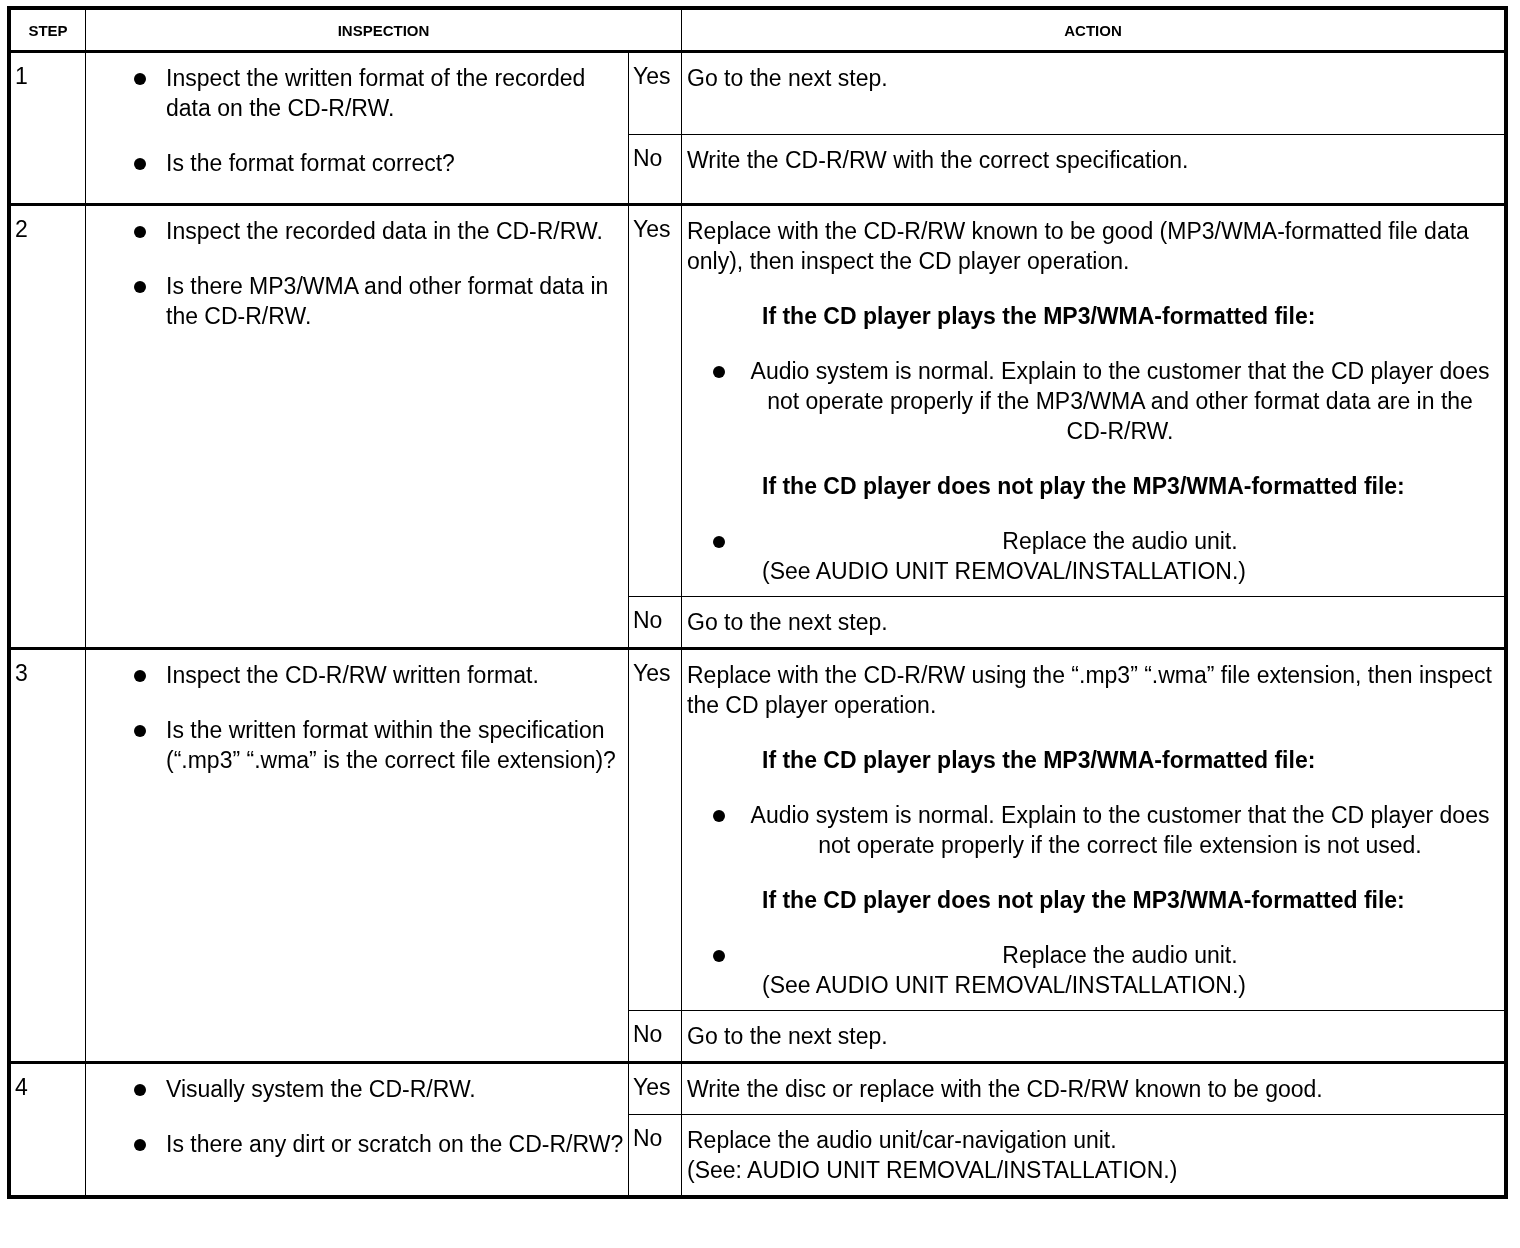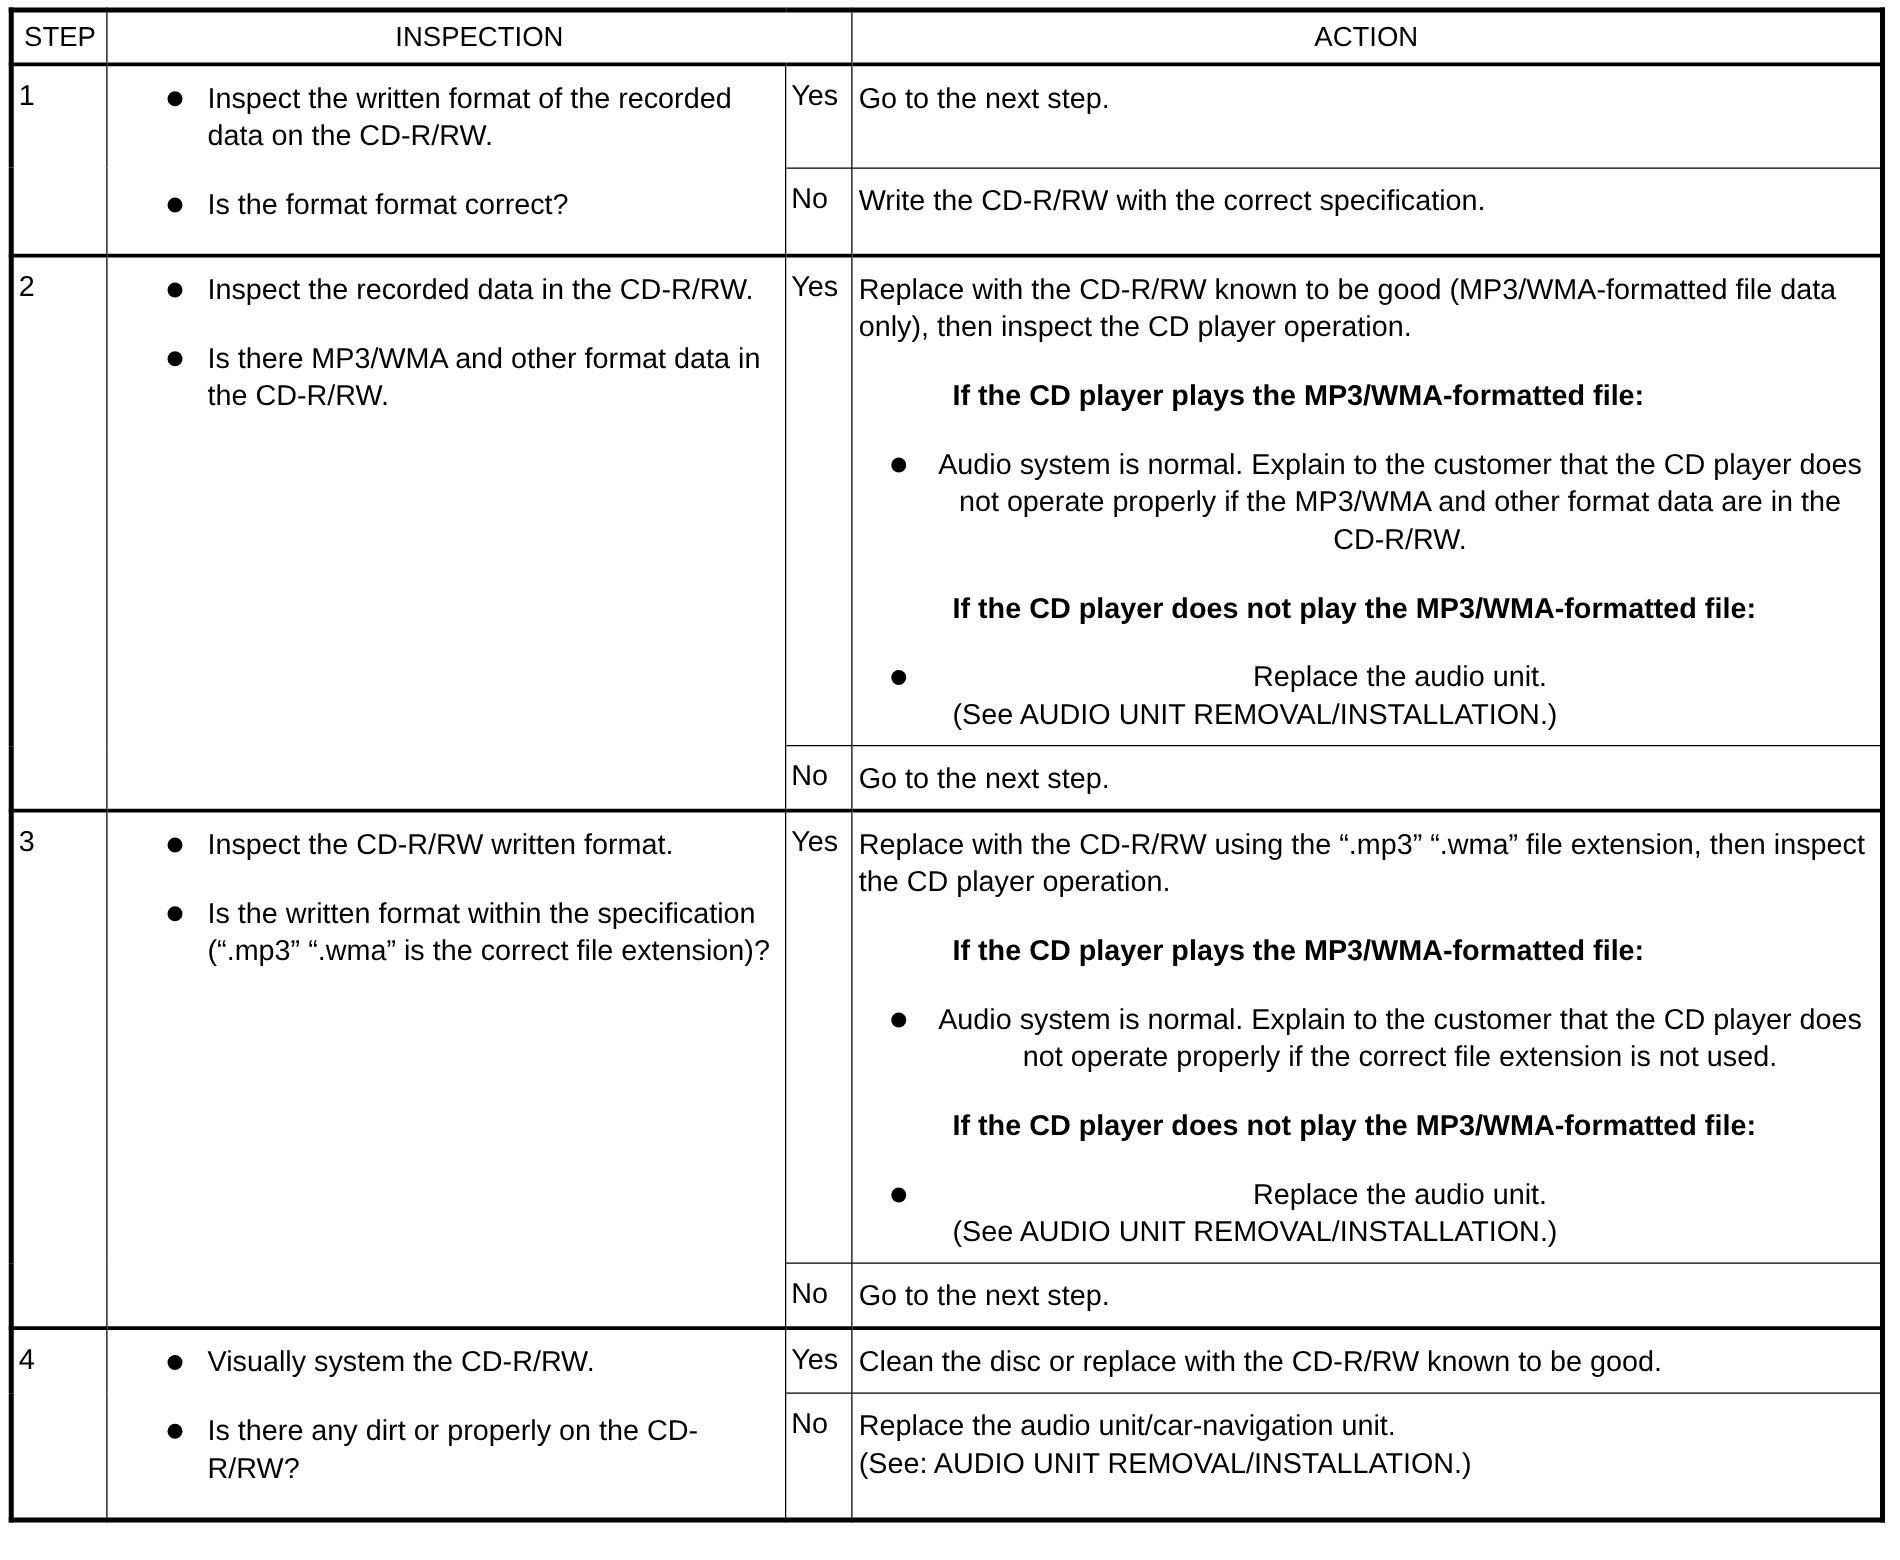--- a/index.html
+++ b/index.html
@@ -1,19 +1,19 @@
 <!DOCTYPE html>
 <html><head>
 <meta charset="utf-8">
 <style>
   html, body { margin: 0; padding: 0; background: #ffffff; }
   body { width: 1520px; height: 1248px; position: relative; font-family: "Liberation Sans", sans-serif; color: #000; font-size: 23px; }
   table.diag { position: absolute; left: 7px; top: 6px; width: 1501px; border-collapse: collapse; border: 4px solid #000; }
   table.diag td, table.diag th { border: 1.5px solid #000; vertical-align: top; padding: 0; }
-  th { font-weight: normal; font-size: 22px; height: 40px; vertical-align: middle !important; }
+  th { font-weight: bold; font-size: 15px; height: 40px; vertical-align: middle !important; }
   tr.step-start > td { border-top: 3px solid #000; }
   td.step { width: 70px; padding: 10px 0 0 4px !important; }
   td.insp { width: 496px; padding: 10px 0 0 46px !important; }
   td.yn { width: 48px; padding: 10px 0 0 4px !important; }
   td.act { padding: 10px 8px 10px 5px !important; line-height: 30px; }
   .bul { position: relative; padding-left: 34px; line-height: 30px; margin-bottom: 25px; }
   .bul::before { content: ""; position: absolute; left: 2px; top: 10px; width: 12px; height: 12px; border-radius: 50%; background: #000; }
   .ind { margin-left: 75px; }
   .sub { font-weight: bold; margin: 25px 0 25px 75px; }
   .para { }
@@ -84,24 +84,24 @@
   </tr>
   <tr>
     <td class="yn" style="height:32px">No</td>
     <td class="act">Go to the next step.</td>
   </tr>
 
   <tr class="step-start">
     <td class="step" rowspan="2">4</td>
     <td class="insp" rowspan="2">
       <div class="bul">Visually system the CD-R/RW.</div>
-      <div class="bul">Is there any dirt or properly on the CD-R/RW?</div>
+      <div class="bul">Is there any dirt or scratch on the CD-R/RW?</div>
     </td>
     <td class="yn" style="height:32px">Yes</td>
-    <td class="act">Clean the disc or replace with the CD-R/RW known to be good.</td>
+    <td class="act">Write the disc or replace with the CD-R/RW known to be good.</td>
   </tr>
   <tr>
     <td class="yn">No</td>
     <td class="act">
       <div>Replace the audio unit/car-navigation unit.</div>
       <div class="para">(See: AUDIO UNIT REMOVAL/INSTALLATION.)</div>
 
     </td>
   </tr>
 </tbody>

